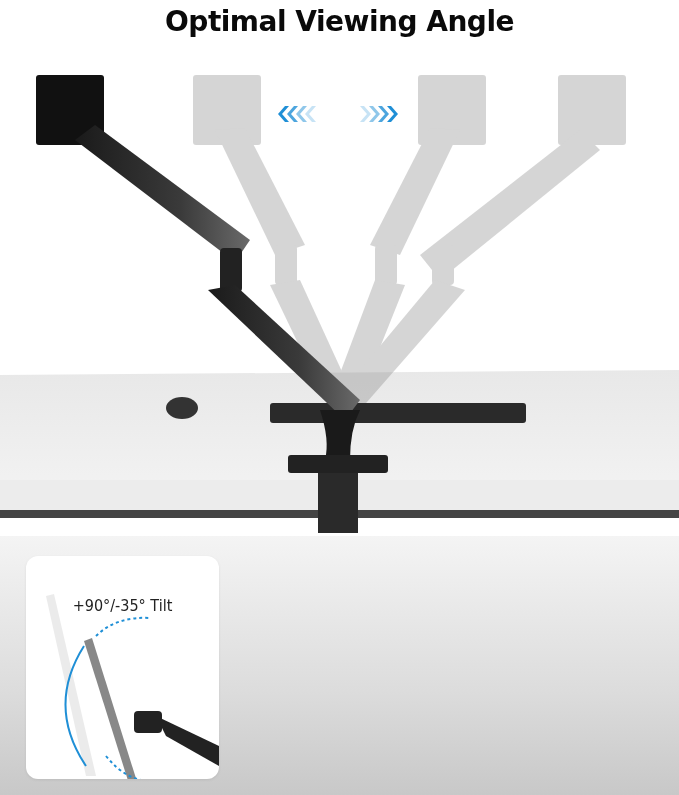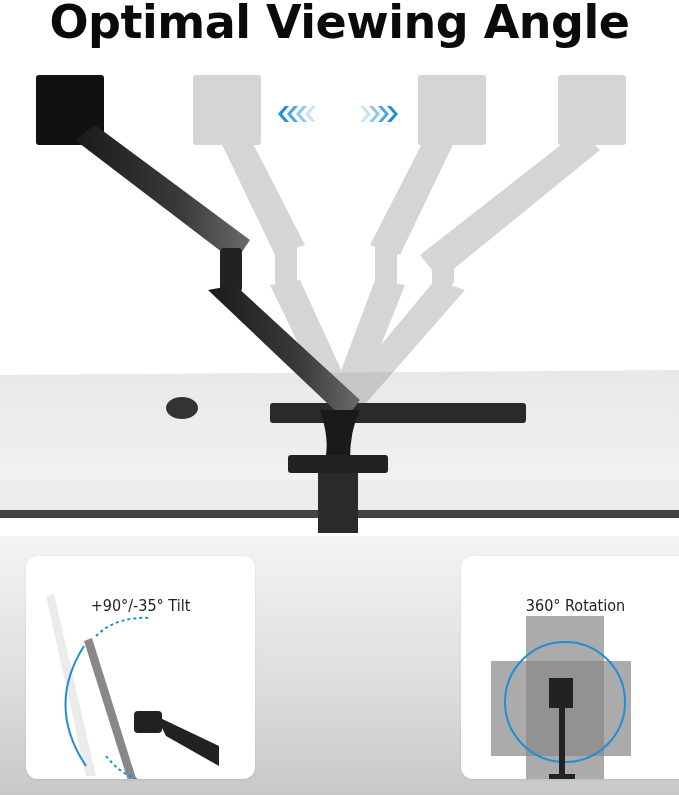--- a/index.html
+++ b/index.html
@@ -1,20 +1,20 @@
 <!DOCTYPE html>
 <html><head>
 <meta charset="utf-8">
 <style>
   html, body { margin:0; padding:0; }
   body { width:679px; height:795px; background:#fff; position:relative; overflow:hidden; font-family:"DejaVu Sans", sans-serif; }
-  .title { position:absolute; top:0; left:0; width:679px; text-align:center; font-weight:bold; font-size:46px; line-height:44px; color:#0a0a0a; letter-spacing:-0.5px; }
+  .title { position:absolute; top:0; left:0; width:679px; text-align:center; font-weight:bold; font-size:28px; line-height:44px; color:#0a0a0a; letter-spacing:-0.5px; }
   .hero { position:absolute; top:56px; left:0; width:679px; height:480px; }
   .bottom { position:absolute; top:536px; left:0; width:679px; height:259px; background:linear-gradient(180deg,#f4f4f4 0%,#dcdcdc 60%,#c8c8c8 100%); }
-  .card { position:absolute; top:20px; width:193px; height:223px; background:#fff; border-radius:12px; box-shadow:0 1px 3px rgba(0,0,0,0.08);padding-left:36px; }
+  .card { position:absolute; top:20px; width:193px; height:223px; background:#fff; border-radius:12px; box-shadow:0 1px 3px rgba(0,0,0,0.08); }
   .card .label { position:absolute; top:40px; left:0; width:100%; text-align:center; font-family:"DejaVu Sans Condensed","DejaVu Sans", sans-serif; font-size:16px; color:#222; }
   .card svg { position:absolute; left:0; top:0; }
 </style>
 </head>
 <body>
 
 <div class="title">Optimal Viewing Angle</div>
 
 <div class="hero">
   <svg width="679" height="480" viewBox="0 56 679 480">
@@ -81,24 +81,13 @@
     <svg width="193" height="223">
       <polygon points="60,70 68,68 110,250 100,250" fill="#ddd" opacity="0.6" transform="translate(-40,-30)"></polygon>
       <polygon points="58,85 66,82 118,248 110,250" fill="#888"></polygon>
       <path d="M58,90 Q20,150 60,210" stroke="#1f8fd6" stroke-width="2" fill="none"></path>
       <path d="M70,80 Q90,60 125,62" stroke="#1f8fd6" stroke-width="2" stroke-dasharray="3,3" fill="none"></path>
       <path d="M80,200 Q100,225 125,225" stroke="#1f8fd6" stroke-width="2" stroke-dasharray="3,3" fill="none"></path>
       <polygon points="130,160 193,190 193,210 140,180" fill="#222"></polygon>
       <rect x="108" y="155" width="28" height="22" rx="4" fill="#222"></rect>
     </svg>
   </div>
-  <div class="card" style="left:461px;">
-    <div class="label">360° Rotation</div>
-    <svg width="193" height="223">
-      <rect x="65" y="60" width="78" height="165" fill="#888" opacity="0.7"></rect>
-      <rect x="30" y="105" width="140" height="95" fill="#888" opacity="0.7"></rect>
-      <circle cx="104" cy="146" r="60" stroke="#1f8fd6" stroke-width="2" fill="none"></circle>
-      <rect x="88" y="122" width="24" height="30" fill="#222"></rect>
-      <rect x="98" y="152" width="6" height="75" fill="#222"></rect>
-      <rect x="88" y="218" width="26" height="8" fill="#222"></rect>
-    </svg>
-  </div>
 </div>
 
 </body></html>

